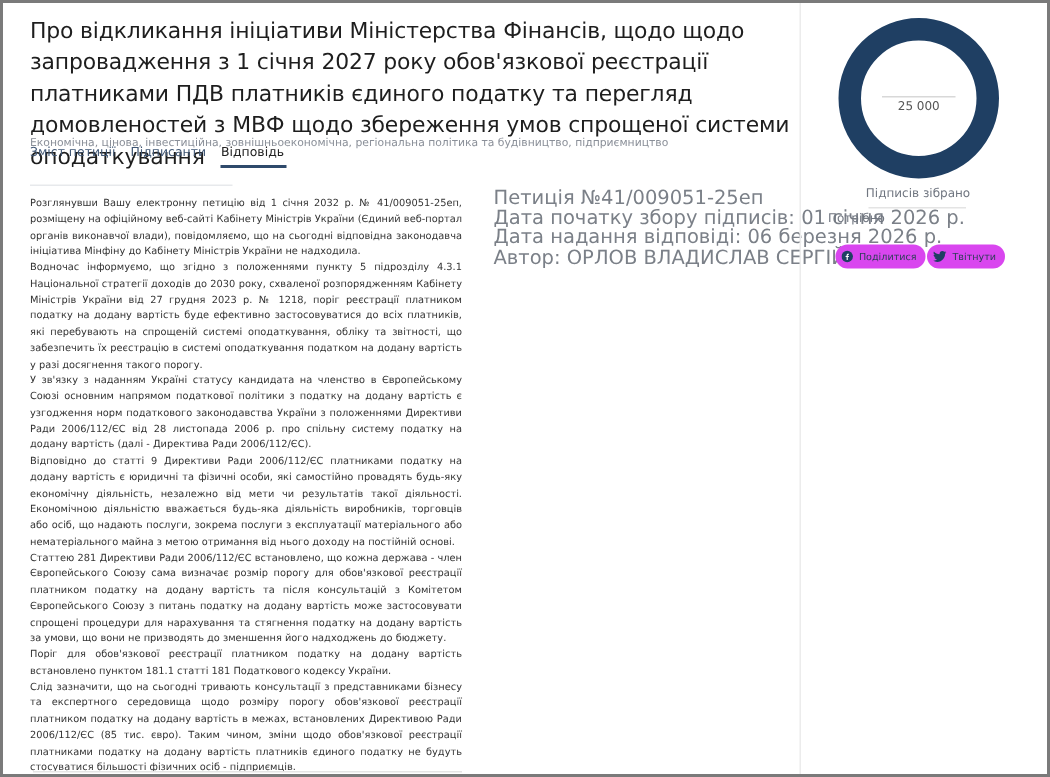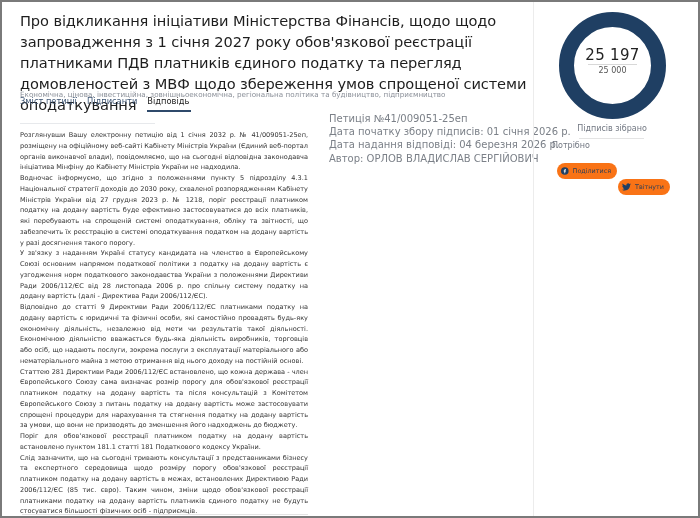--- a/index.html
+++ b/index.html
@@ -26,40 +26,40 @@
     position:absolute; left:18px; top:121px; width:135px; height:1px; background:#e7e9ec;
   }
   .answer {
     position:absolute; left:18px; top:128px; width:288px;
     font-size:6.55px; line-height:10.75px; color:#333; text-align:justify;
   }
   .answer p { margin:0; }
   .answer-divider {
     position:absolute; left:20px; top:512px; width:286px; height:1px; background:#e4e4e4;
   }
-  .meta { position:absolute; left:327px; top:110px; font-size:10px; line-height:13.2px; color:#7b8088; }
+  .meta { position:absolute; left:327px; top:124px; font-size:13px; line-height:13.2px; color:#7b8088; }
   .meta div { white-space:nowrap; }
   .v-sep { position:absolute; left:531px; top:0; width:1px; height:514px; background:#ececec; }
   .ring {
     position:absolute; left:557px; top:10px; width:77px; height:77px;
     border:15px solid #1f3f63; border-radius:50%; background:#fff;
   }
   .count {
     position:absolute; left:557px; top:44px; width:107px; text-align:center;
     font-size:15px; color:#222; letter-spacing:0.3px;
   }
   .count-line { position:absolute; left:586px; top:62px; width:49px; height:1px; background:#d8d8d8; }
   .goal { position:absolute; left:557px; top:64px; width:107px; text-align:center; font-size:8px; color:#555; }
   .lbl-collected { position:absolute; left:550px; top:122px; width:120px; text-align:center; font-size:8px; color:#707680; }
   .lbl-line { position:absolute; left:577px; top:136px; width:65px; height:1px; background:#e4e4e4; }
   .lbl-needed { position:absolute; left:550px; top:139px; width:120px; text-align:left; font-size:8px; color:#707680; }
-  .share { position:absolute; top:161px; height:16px; border-radius:8px; background:#f97316;
+  .share { position:absolute; top:161px; height:16px; border-radius:8px; background:#d946ef;
     display:flex; align-items:center; font-size:6.4px; color:#2c3e57; padding:0 6px 0 4px; gap:4px; cursor:pointer; }
   .share.fb { left:555px; width:50px; }
-  .share.tw { left:616px; width:42px;margin-top:16px; }
+  .share.tw { left:616px; width:42px; }
   .ico { width:10px; height:10px; display:inline-block; }
 </style>
 </head>
 <body>
 
 <div class="frame">
   <h1 class="title">Про відкликання ініціативи Міністерства Фінансів, щодо щодо запровадження з 1 січня 2027 року обов'язкової реєстрації платниками ПДВ платників єдиного податку та перегляд домовленостей з МВФ щодо збереження умов спрощеної системи оподаткування</h1>
   <div class="categories">Економічна, цінова, інвестиційна, зовнішньоекономічна, регіональна політика та будівництво, підприємництво</div>
 
   <div class="tabs">
@@ -76,28 +76,27 @@
     <p>Відповідно до статті 9 Директиви Ради 2006/112/ЄС платниками податку на додану вартість є юридичні та фізичні особи, які самостійно провадять будь-яку економічну діяльність, незалежно від мети чи результатів такої діяльності. Економічною діяльністю вважається будь-яка діяльність виробників, торговців або осіб, що надають послуги, зокрема послуги з експлуатації матеріального або нематеріального майна з метою отримання від нього доходу на постійній основі.</p>
     <p>Статтею 281 Директиви Ради 2006/112/ЄС встановлено, що кожна держава - член Європейського Союзу сама визначає розмір порогу для обов'язкової реєстрації платником податку на додану вартість та після консультацій з Комітетом Європейського Союзу з питань податку на додану вартість може застосовувати спрощені процедури для нарахування та стягнення податку на додану вартість за умови, що вони не призводять до зменшення його надходжень до бюджету.</p>
     <p>Поріг для обов'язкової реєстрації платником податку на додану вартість встановлено пунктом 181.1 статті 181 Податкового кодексу України.</p>
     <p>Слід зазначити, що на сьогодні тривають консультації з представниками бізнесу та експертного середовища щодо розміру порогу обов'язкової реєстрації платником податку на додану вартість в межах, встановлених Директивою Ради 2006/112/ЄС (85 тис. євро). Таким чином, зміни щодо обов'язкової реєстрації платниками податку на додану вартість платників єдиного податку не будуть стосуватися більшості фізичних осіб - підприємців.</p>
   </div>
   <div class="answer-divider"></div>
 
   <div class="meta">
     <div>Петиція №41/009051-25еп</div>
     <div>Дата початку збору підписів: 01 січня 2026 р.</div>
-    <div>Дата надання відповіді: 04 березня 2026 р.</div>
+    <div>Дата надання відповіді: 06 березня 2026 р.</div>
     <div>Автор: ОРЛОВ ВЛАДИСЛАВ СЕРГІЙОВИЧ</div>
   </div>
 
   <div class="v-sep"></div>
 
   <div class="ring"></div>
-  <div class="count">25 197</div>
   <div class="count-line"></div>
   <div class="goal">25 000</div>
 
   <div class="lbl-collected">Підписів зібрано</div>
   <div class="lbl-line"></div>
   <div class="lbl-needed">Потрібно</div>
 
   <div class="share fb">
     <svg class="ico" viewBox="0 0 20 20">
       <circle cx="10" cy="10" r="10" fill="#1f3f63"></circle>

